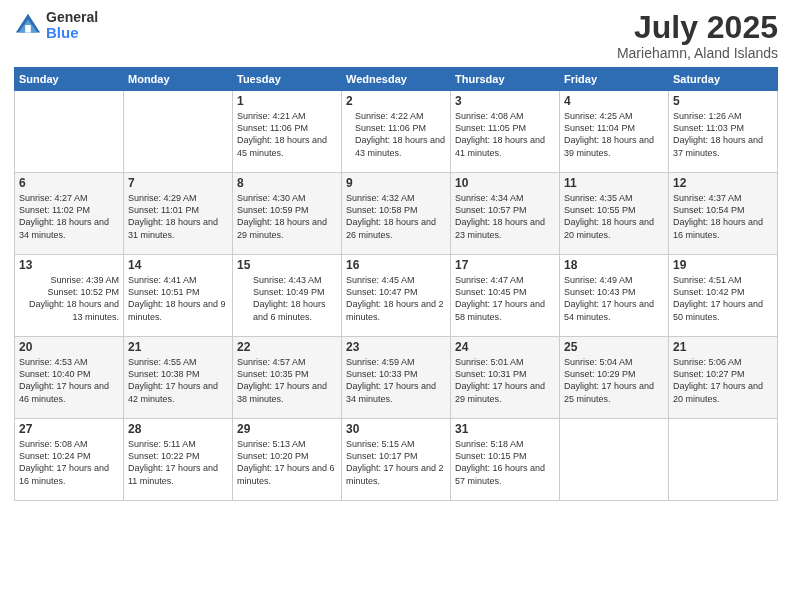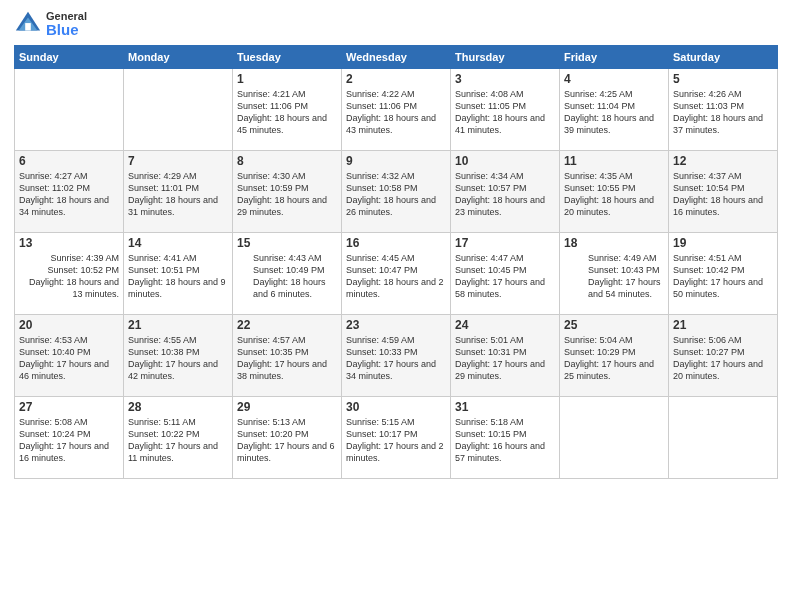--- a/index.html
+++ b/index.html
@@ -26,21 +26,21 @@
       display: flex;
       align-items: center;
       gap: 4px;
     }
     .logo-text {
       display: flex;
       flex-direction: column;
       line-height: 1.1;
     }
     .logo-general {
-      font-size: 11px;
+      font-size: 14px;
       font-weight: bold;
       color: #333;
     }
     .logo-blue {
       font-size: 15px;
       font-weight: bold;
       color: #3b82f6;
     }
     .logo-icon {
       width: 28px;
@@ -109,20 +109,24 @@
     <div class="logo">
       <svg class="logo-icon" viewBox="0 0 30 30">
         <polygon points="15,2 28,22 2,22" fill="#2e6db4"></polygon>
         <polygon points="15,8 25,22 5,22" fill="#5a9ed4"></polygon>
         <rect x="12" y="14" width="6" height="8" fill="#fff"></rect>
       </svg>
       <div class="logo-text">
         <span class="logo-general">General</span>
         <span class="logo-blue">Blue</span>
       </div>
+    </div>
+    <div class="title-block">
+      <div class="month-title">July 2025</div>
+      <div class="location">Mariehamn, Aland Islands</div>
     </div>
   </div>
 
   <table>
     <thead>
       <tr>
         <th>Sunday</th>
         <th>Monday</th>
         <th>Tuesday</th>
         <th>Wednesday</th>
@@ -136,39 +140,39 @@
           <td class="empty-cell"></td>
           <td class="empty-cell"></td>
           <td>
             <span class="day-num">1</span>
             <div class="cell-content" style="white-space: pre-line;">Sunrise: 4:21 AM
 Sunset: 11:06 PM
 Daylight: 18 hours and 45 minutes.</div>
           </td>
           <td>
             <span class="day-num">2</span>
-            <div class="cell-content" style="white-space: pre-line;">Sunrise: 4:22 AM
+            <div class="cell-content" style="white-space: pre-line; margin-left: 9px;">Sunrise: 4:22 AM
 Sunset: 11:06 PM
 Daylight: 18 hours and 43 minutes.</div>
           </td>
           <td>
             <span class="day-num">3</span>
             <div class="cell-content" style="white-space: pre-line;">Sunrise: 4:08 AM
 Sunset: 11:05 PM
 Daylight: 18 hours and 41 minutes.</div>
           </td>
           <td>
             <span class="day-num">4</span>
             <div class="cell-content" style="white-space: pre-line;">Sunrise: 4:25 AM
 Sunset: 11:04 PM
 Daylight: 18 hours and 39 minutes.</div>
           </td>
           <td>
             <span class="day-num">5</span>
-            <div class="cell-content" style="white-space: pre-line;">Sunrise: 4:26 AM
+            <div class="cell-content" style="white-space: pre-line;">Sunrise: 1:26 AM
 Sunset: 11:03 PM
 Daylight: 18 hours and 37 minutes.</div>
           </td>
         </tr>
         <tr>
           <td>
             <span class="day-num">6</span>
             <div class="cell-content" style="white-space: pre-line;">Sunrise: 4:27 AM
 Sunset: 11:02 PM
 Daylight: 18 hours and 34 minutes.</div>
@@ -236,21 +240,21 @@
 Daylight: 18 hours and 2 minutes.</div>
           </td>
           <td>
             <span class="day-num">17</span>
             <div class="cell-content" style="white-space: pre-line;">Sunrise: 4:47 AM
 Sunset: 10:45 PM
 Daylight: 17 hours and 58 minutes.</div>
           </td>
           <td>
             <span class="day-num">18</span>
-            <div class="cell-content" style="white-space: pre-line; margin-left: 24px;">Sunrise: 4:49 AM
+            <div class="cell-content" style="white-space: pre-line;">Sunrise: 4:49 AM
 Sunset: 10:43 PM
 Daylight: 17 hours and 54 minutes.</div>
           </td>
           <td>
             <span class="day-num">19</span>
             <div class="cell-content" style="white-space: pre-line;">Sunrise: 4:51 AM
 Sunset: 10:42 PM
 Daylight: 17 hours and 50 minutes.</div>
           </td>
         </tr>

